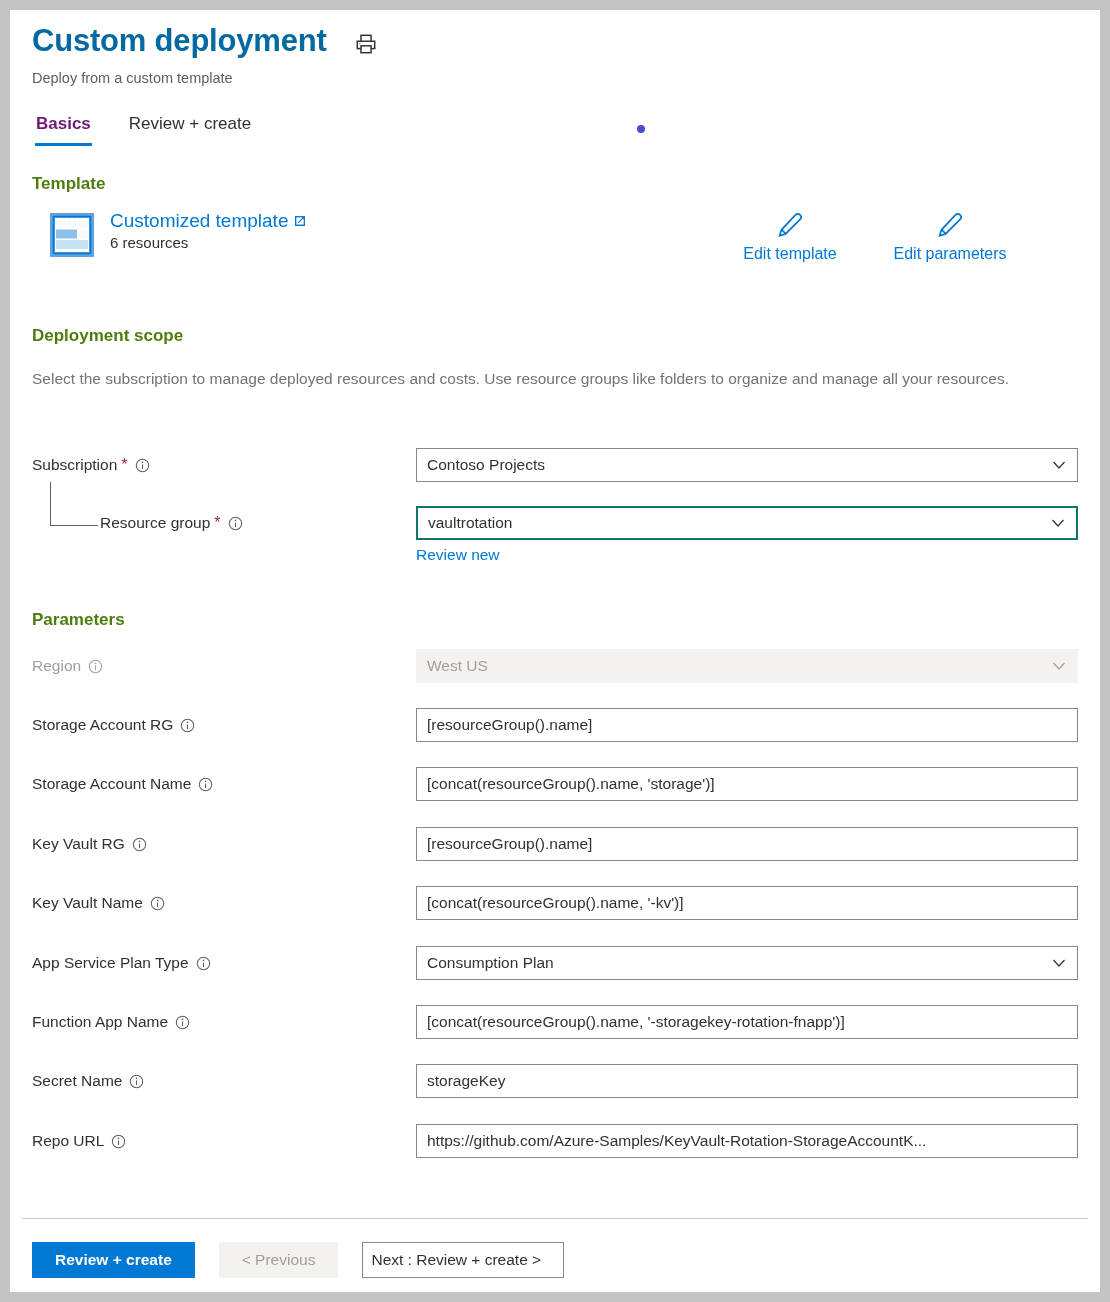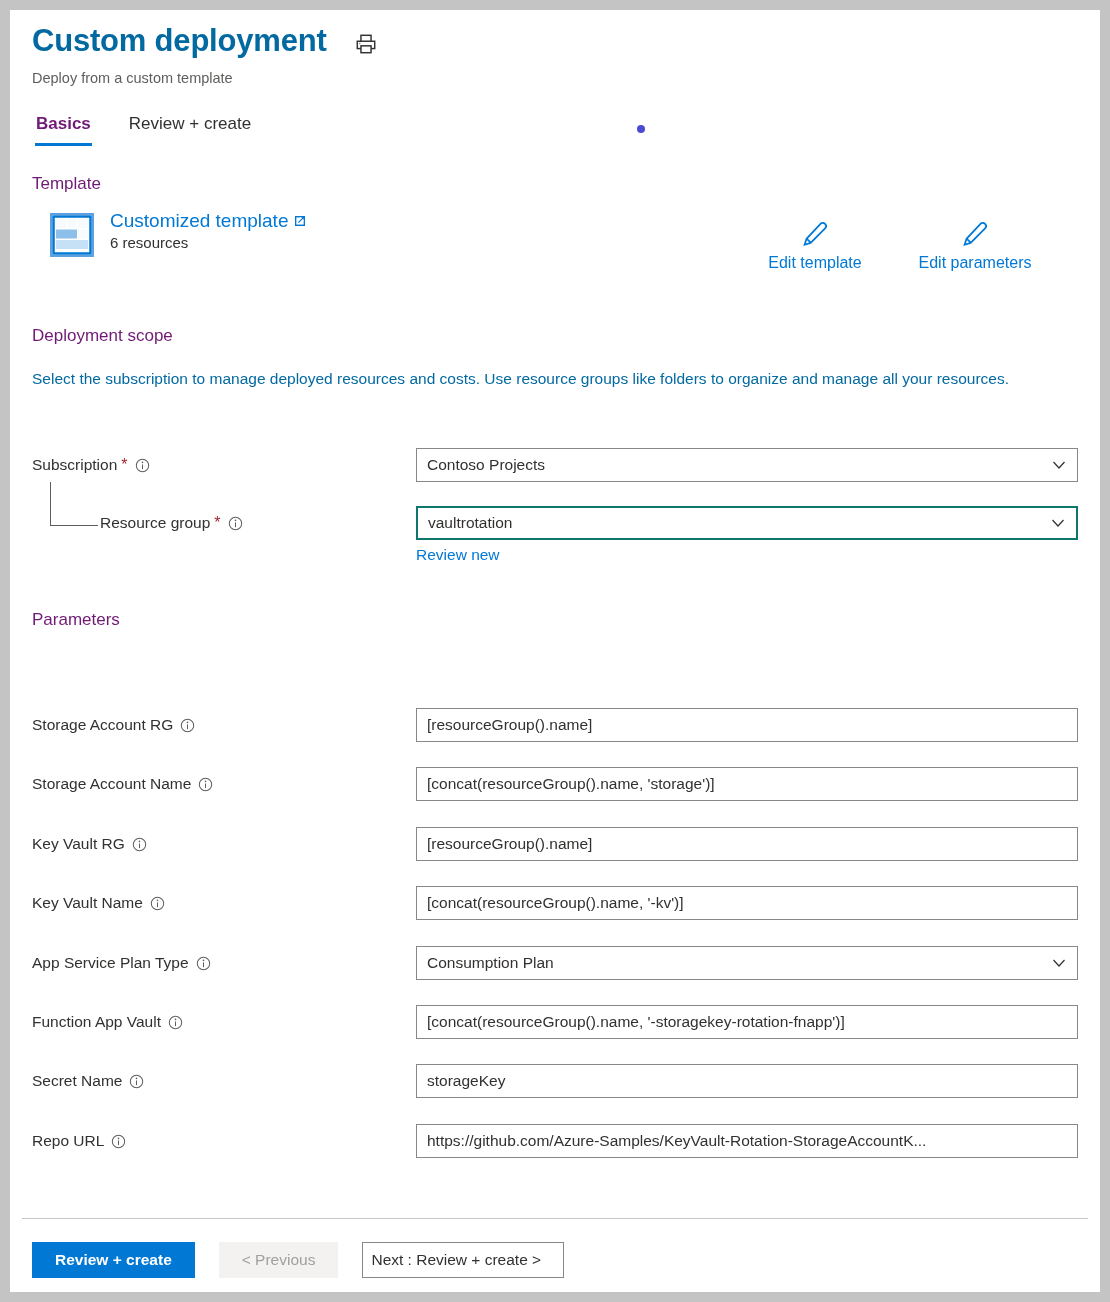--- a/index.html
+++ b/index.html
@@ -50,41 +50,41 @@
   }
   .blue-dot {
     position: absolute; left: 627px; top: 115px;
     width: 8px; height: 8px; border-radius: 50%;
     background: #4a4ad4;
   }
 
   
   .section-heading {
     position: absolute; left: 22px;
-    font-size: 17px; font-weight: 400; color: #701a75;
+    font-size: 17px; font-weight: 700; color: #4d7c0f;
   }
   .body-text {
     position: absolute; left: 22px;
-    font-size: 15.5px; color: #0369a1; line-height: 25px;
+    font-size: 15.5px; color: #737373; line-height: 25px;
   }
 
   
   .template-row { position: absolute; left: 40px; top: 200px; display:flex; gap:16px; }
   .tmpl-icon { width: 44px; height: 44px; margin-top: 3px; }
   .tmpl-text { display:flex; flex-direction:column; gap: 2px; }
   .tmpl-link {
     font-size: 19px; color: #0078d4; cursor: pointer;
     display: inline-flex; align-items: center; gap: 5px;
   }
   .ext-icon { width: 14px; height: 14px; display:block; }
   .tmpl-sub { font-size: 15px; color: #323130; }
 
   .edit-actions {
-    position: absolute; top: 210px; left: 700px;
-    width: 370px; display: flex; justify-content: center;
+    position: absolute; top: 201px; left: 700px;
+    width: 370px; display: flex; justify-content: flex-start;
   }
   .edit-action {
     display:flex; flex-direction:column; align-items:center; gap: 6px;
     color:#0078d4; font-size: 16px; cursor: pointer; width: 160px;
   }
   .pencil { width: 28px; height: 28px; }
 
   
   .row { position: absolute; left: 0; width: 1090px; height: 34px; }
   .label {
@@ -249,20 +249,36 @@
       <span class="val">vaultrotation</span>
       <svg class="chev" viewBox="0 0 16 16">
         <path d="M2.5 5l5.5 6 5.5-6" fill="none" stroke="#323130" stroke-width="1.2"></path>
       </svg>
     </div>
   </div>
   <div class="sub-link" style="top:536px">Review new</div>
 
   <div class="section-heading" style="top:600px">Parameters</div>
 
+  <div class="row" style="top:639px">
+    <div class="label disabled">
+      <span>Region</span>
+      <svg class="info-icon" viewBox="0 0 16 16">
+        <circle cx="8" cy="8" r="6.6" fill="none" stroke="#a19f9d" stroke-width="1.1"></circle>
+        <circle cx="8" cy="4.7" r="0.85" fill="#a19f9d"></circle>
+        <path d="M8 6.9v5" stroke="#a19f9d" stroke-width="1.1"></path>
+      </svg>
+    </div>
+    <div class="field disabled">
+      <span class="val">West US</span>
+      <svg class="chev dim" viewBox="0 0 16 16">
+        <path d="M2.5 5l5.5 6 5.5-6" fill="none" stroke="#a19f9d" stroke-width="1.2"></path>
+      </svg>
+    </div>
+  </div>
 
   <div class="row" style="top:698px">
     <div class="label">
       <span>Storage Account RG</span>
       <svg class="info-icon" viewBox="0 0 16 16">
         <circle cx="8" cy="8" r="6.6" fill="none" stroke="#605e5c" stroke-width="1.1"></circle>
         <circle cx="8" cy="4.7" r="0.85" fill="#605e5c"></circle>
           <path d="M8 6.9v5" stroke="#605e5c" stroke-width="1.1"></path>
       </svg>
     </div>
@@ -325,21 +341,21 @@
     <div class="field">
       <span class="val">Consumption Plan</span>
       <svg class="chev" viewBox="0 0 16 16">
         <path d="M2.5 5l5.5 6 5.5-6" fill="none" stroke="#323130" stroke-width="1.2"></path>
       </svg>
     </div>
   </div>
 
   <div class="row" style="top:995px">
     <div class="label">
-      <span>Function App Vault</span>
+      <span>Function App Name</span>
       <svg class="info-icon" viewBox="0 0 16 16">
         <circle cx="8" cy="8" r="6.6" fill="none" stroke="#605e5c" stroke-width="1.1"></circle>
         <circle cx="8" cy="4.7" r="0.85" fill="#605e5c"></circle>
           <path d="M8 6.9v5" stroke="#605e5c" stroke-width="1.1"></path>
       </svg>
     </div>
     <div class="field">
       <span class="val">[concat(resourceGroup().name, '-storagekey-rotation-fnapp')]</span>
     </div>
   </div>

